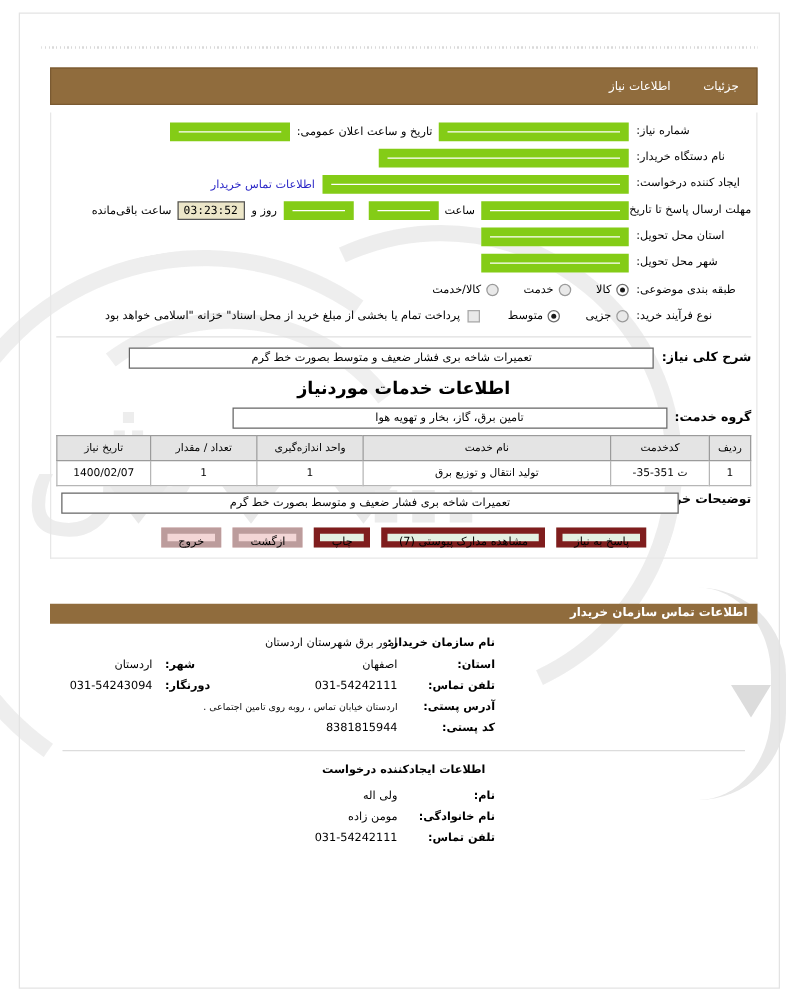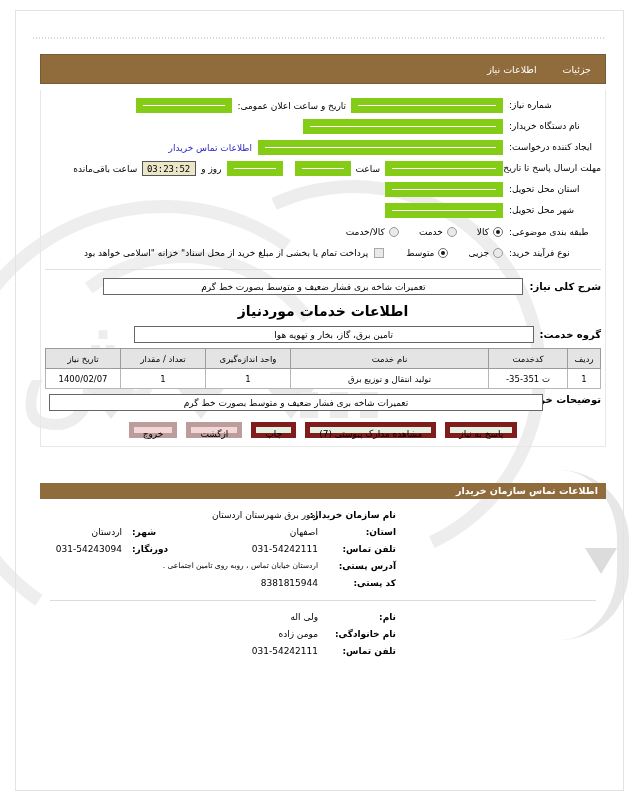--- a/index.html
+++ b/index.html
@@ -443,21 +443,21 @@
 
       <div class="row" style="margin-top:4px">
         <div class="strong-lbl">شرح کلی نیاز:</div>
         <div class="big-fld" style="width:420px">تعمیرات شاخه بری فشار ضعیف و متوسط بصورت خط گرم</div>
       </div>
 
       <div class="sec-title">اطلاعات خدمات موردنیاز</div>
 
       <div class="row">
         <div class="strong-lbl">گروه خدمت:</div>
-        <div class="big-fld" style="width:400px">تامین برق، گاز، بخار و تهویه هوا</div>
+        <div class="big-fld" style="width:348px">تامین برق، گاز، بخار و تهویه هوا</div>
       </div>
 
       <table class="grid">
         <thead>
           <tr>
             <th style="width:26px">ردیف</th>
             <th style="width:72px">کدخدمت</th>
             <th>نام خدمت</th>
             <th style="width:78px">واحد اندازه‌گیری</th>
             <th style="width:78px">تعداد / مقدار</th>
@@ -523,20 +523,21 @@
         </div>
 
         <div class="crow">
           <div style="width:200px"></div>
           <div class="ckey">کد پستی:</div>
           <div class="cval">8381815944</div>
         </div>
 
         <div class="sep-line"></div>
 
+        <div class="sub-title">اطلاعات ایجادکننده درخواست</div>
 
         <div class="crow">
           <div style="width:200px"></div>
           <div class="ckey">نام:</div>
           <div class="cval">ولی اله</div>
         </div>
 
         <div class="crow">
           <div style="width:200px"></div>
           <div class="ckey">نام خانوادگی:</div>

